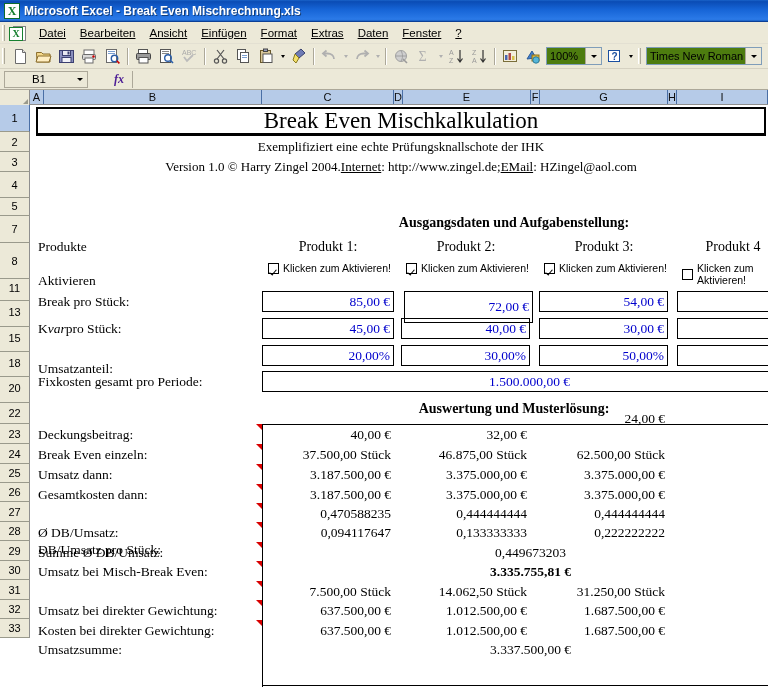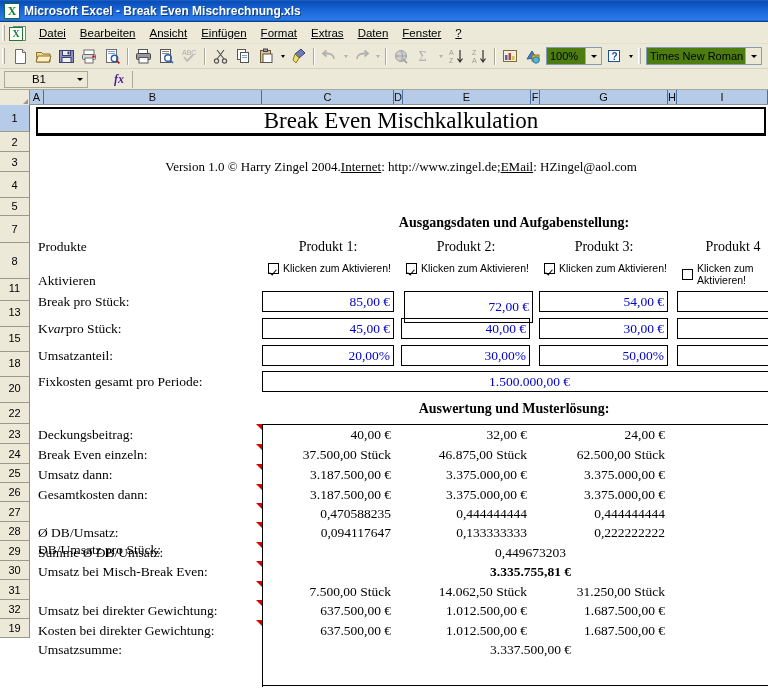--- a/index.html
+++ b/index.html
@@ -454,27 +454,28 @@
     <div class="rowcell" style="height:20px;line-height:20px">23</div>
     <div class="rowcell" style="height:20px;line-height:20px">24</div>
     <div class="rowcell" style="height:19px;line-height:19px">25</div>
     <div class="rowcell" style="height:19px;line-height:19px">26</div>
     <div class="rowcell" style="height:20px;line-height:20px">27</div>
     <div class="rowcell" style="height:19px;line-height:19px">28</div>
     <div class="rowcell" style="height:20px;line-height:20px">29</div>
     <div class="rowcell" style="height:19px;line-height:19px">30</div>
     <div class="rowcell" style="height:20px;line-height:20px">31</div>
     <div class="rowcell" style="height:19px;line-height:19px">32</div>
-    <div class="rowcell" style="height:19px;line-height:19px">19</div>
+    <div class="rowcell" style="height:19px;line-height:19px">33</div>
   </div>
 
   <div id="sheet">
 
     <div class="cell titlebox vmid ct" style="left:6px;top:2px;width:730px;height:29px;">Break Even Mischkalkulation</div>
 
+    <div class="cell vmid ct" style="left:6px;top:33px;width:730px;height:18px;font-size:13px;">Exemplifiziert eine echte Prüfungsknallschote der IHK</div>
 
     <div class="cell vmid ct" style="left:6px;top:53px;width:730px;height:18px;font-size:13px;">
       <span>Version 1.0 © Harry Zingel 2004. </span>
         <u class="ul">Internet</u>
         <span>: http://www.zingel.de; </span>
         <u class="ul">EMail</u>
         <span>: HZingel@aol.com</span>
     </div>
 
     <div class="cell vmid ct bold" style="left:232px;top:108px;width:504px;height:20px;font-size:14px;">Ausgangsdaten und Aufgabenstellung:</div>
@@ -513,40 +514,40 @@
     <div class="cell vmid lt pad-l" style="left:6px;top:213px;width:220px;height:22px;">
       <span>K</span>
         <span class="ital">var</span>
         <span> pro Stück:</span>
     </div>
     <div class="cell bx vmid rt pad-r bluetxt" style="left:232px;top:213px;width:132px;height:21px;">45,00 €</div>
     <div class="cell bx vmid rt pad-r bluetxt" style="left:371px;top:213px;width:129px;height:21px;">40,00 €</div>
     <div class="cell bx vmid rt pad-r bluetxt" style="left:509px;top:213px;width:129px;height:21px;">30,00 €</div>
     <div class="cell bx vmid rt pad-r bluetxt" style="left:647px;top:213px;width:120px;height:21px;"></div>
 
-    <div class="cell vmid lt pad-l" style="left:6px;top:240px;width:220px;height:22px;">Umsatzanteil:</div>
+    <div class="cell vmid lt pad-l" style="left:6px;top:253px;width:220px;height:22px;">Umsatzanteil:</div>
     <div class="cell bx vmid rt pad-r bluetxt" style="left:232px;top:240px;width:132px;height:21px;">20,00%</div>
     <div class="cell bx vmid rt pad-r bluetxt" style="left:371px;top:240px;width:129px;height:21px;">30,00%</div>
     <div class="cell bx vmid rt pad-r bluetxt" style="left:509px;top:240px;width:129px;height:21px;">50,00%</div>
     <div class="cell bx vmid rt pad-r bluetxt" style="left:647px;top:240px;width:120px;height:21px;"></div>
 
     <div class="cell vmid lt pad-l" style="left:6px;top:266px;width:220px;height:22px;">Fixkosten gesamt pro Periode:</div>
     <div class="cell bx vmid ct bluetxt" style="left:232px;top:266px;width:535px;height:21px;">1.500.000,00 €</div>
 
     <div class="cell vmid ct bold" style="left:232px;top:293px;width:504px;height:22px;font-size:14px;">Auswertung und Musterlösung:</div>
 
     <div class="hline" style="left:232px;top:319px;width:536px;"></div>
     <div class="vline" style="left:232px;top:319px;height:263px;"></div>
     <div class="hline" style="left:232px;top:580px;width:536px;"></div>
 
     <div class="cell vmid lt pad-l" style="left:6px;top:320px;width:222px;height:20px;">Deckungsbeitrag:</div>
     <div class="cmt" style="left:226px;top:319px;"></div>
     <div class="cell vmid rt pad-r" style="left:234px;top:320px;width:130px;height:20px;">40,00 €</div>
     <div class="cell vmid rt pad-r" style="left:372px;top:320px;width:128px;height:20px;">32,00 €</div>
-    <div class="cell vmid rt pad-r" style="left:510px;top:320px;width:128px;height:20px;">24,00 €</div>
+    <div class="cell vmid rt pad-r" style="left:510px;top:304px;width:128px;height:20px;">24,00 €</div>
     <div class="cell vmid rt pad-r" style="left:648px;top:320px;width:118px;height:20px;"></div>
 
     <div class="cell vmid lt pad-l" style="left:6px;top:340px;width:222px;height:20px;">Break Even einzeln:</div>
     <div class="cmt" style="left:226px;top:339px;"></div>
     <div class="cell vmid rt pad-r" style="left:234px;top:340px;width:130px;height:20px;">37.500,00 Stück</div>
     <div class="cell vmid rt pad-r" style="left:372px;top:340px;width:128px;height:20px;">46.875,00 Stück</div>
     <div class="cell vmid rt pad-r" style="left:510px;top:340px;width:128px;height:20px;">62.500,00 Stück</div>
     <div class="cell vmid rt pad-r" style="left:648px;top:340px;width:118px;height:20px;"></div>
 
     <div class="cell vmid lt pad-l" style="left:6px;top:360px;width:222px;height:20px;">Umsatz dann:</div>

